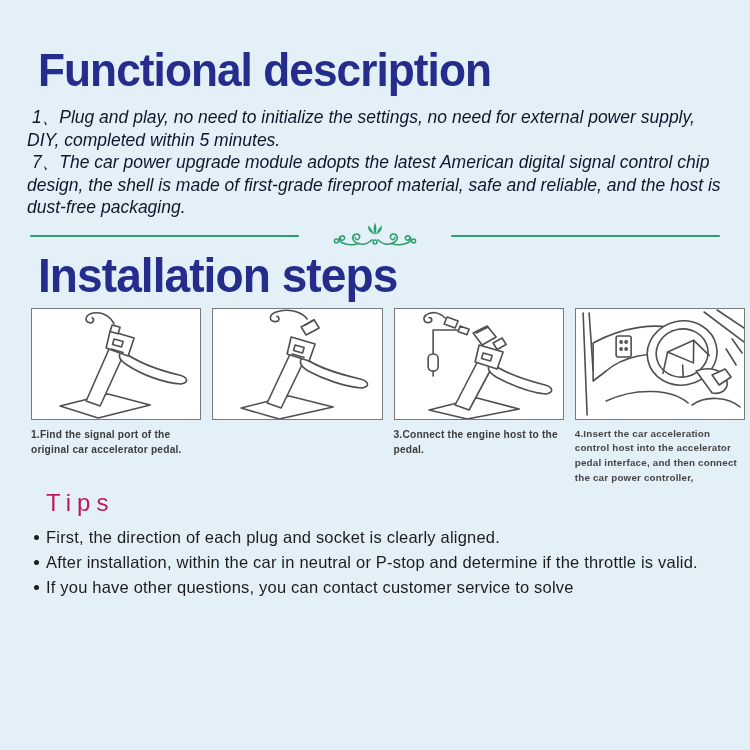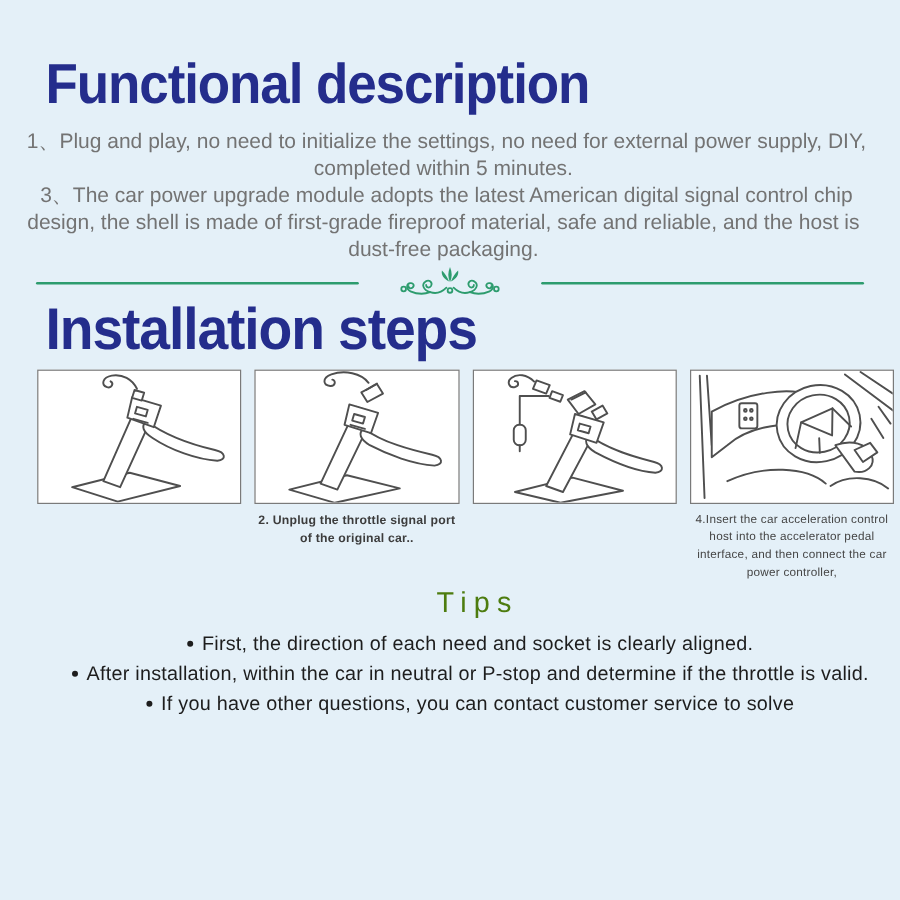--- a/index.html
+++ b/index.html
@@ -2,49 +2,49 @@
 <html><head>
 <meta charset="utf-8">
 <style>
   html,body{margin:0;padding:0;}
   body{
     width:750px;height:750px;
     background:#e4f0f8;
     font-family:"Liberation Sans",sans-serif;
     overflow:hidden;
   }
-  .page{position:relative;width:750px;height:596px;overflow:hidden;background:#e4f0f8;text-align:center;}
+  .page{position:relative;width:750px;height:596px;overflow:hidden;background:#e4f0f8;}
 
   .big-title{
     color:#242d8c;font-weight:bold;line-height:1;margin:0;
     letter-spacing:-1px;transform:scaleX(.94);transform-origin:left center;
     width:max-content;white-space:nowrap;
   }
   .t1{font-size:47px;margin:46px 0 0 38px;}
   .t2{font-size:49px;margin:0 0 0 38px;}
 
-  .paras{margin:13px 24px 0 13px;color:#737373;font-size:17.5px;line-height:22.5px;}
+  .paras{margin:13px 24px 0 27px;color:#0f172a;font-size:17.5px;line-height:22.5px;font-style:italic;}
   .paras p{margin:0;text-indent:5px;}
 
   .divider{display:flex;align-items:center;margin:2px 30px 0 30px;height:30px;}
   .divider .line{flex:1;height:2px;background:#2d9c6e;border-radius:1px;}
   .flourish{width:148px;height:30px;flex:0 0 auto;margin:0 2px;}
   .divider.bottom{margin-top:4px;}
 
   .steps{display:flex;gap:11px;margin:8px 5px 0 31px;}
   .step{flex:1;min-width:0;}
   .panel{height:112px;background:#fff;border:1px solid #7a7a7a;box-sizing:border-box;overflow:hidden;}
   .panel svg{width:100%;height:100%;display:block;}
   .caption{
     margin-top:7px;color:#3c3c3c;font-size:10.2px;font-weight:bold;
     line-height:1.5;letter-spacing:.2px;min-height:34px;
   }
-  .step:last-child .caption{font-weight:normal;font-size:9.8px;color:#454545;}
-
-  .tips-title{margin:4px 0 0 46px;color:#4d7c0f;font-size:24px;letter-spacing:6px;line-height:28px;}
+  .step:last-child .caption{font-weight:bold;font-size:9.8px;color:#454545;}
+
+  .tips-title{margin:4px 0 0 46px;color:#be185d;font-size:24px;letter-spacing:6px;line-height:28px;}
   .tips{margin:8px 0 0 34px;color:#1d1d1d;font-size:16.5px;line-height:25px;}
   .tip{white-space:nowrap;letter-spacing:.2px;}
   .tip::before{
     content:"";display:inline-block;width:5px;height:5px;border-radius:50%;
     background:#1d1d1d;margin:0 7px 2px 0;vertical-align:middle;
   }
 
   .art{stroke:#4f4f4f;stroke-width:1.6;fill:none;stroke-linecap:round;stroke-linejoin:round;}
   .artw{stroke:#4f4f4f;stroke-width:1.6;fill:#fff;stroke-linecap:round;stroke-linejoin:round;}
   .leaf{fill:#2d9c6e;stroke:none;}
@@ -52,21 +52,21 @@
 </style>
 </head>
 <body>
 
 <div class="page">
 
   <h1 class="big-title t1">Functional description</h1>
 
   <div class="paras">
     <p>1、Plug and play, no need to initialize the settings, no need for external power supply, DIY, completed within 5 minutes.</p>
-    <p>3、The car power upgrade module adopts the latest American digital signal control chip design, the shell is made of first-grade fireproof material, safe and reliable, and the host is dust-free packaging.</p>
+    <p>7、The car power upgrade module adopts the latest American digital signal control chip design, the shell is made of first-grade fireproof material, safe and reliable, and the host is dust-free packaging.</p>
   </div>
 
   <div class="divider">
     <div class="line"></div>
     <svg class="flourish" viewBox="0 0 150 40" aria-hidden="true">
       <path class="leaf" d="M75,2 C72.5,8 72.5,13 75,19 C77.5,13 77.5,8 75,2 Z"></path>
       <path class="leaf" d="M66,6 C65,11 68,15.5 74,18 C71.5,13 69.5,9 66,6 Z"></path>
       <path class="leaf" d="M84,6 C85,11 82,15.5 76,18 C78.5,13 80.5,9 84,6 Z"></path>
       <circle class="curl" cx="75" cy="28" r="2.6"></circle>
       <g>
@@ -92,36 +92,36 @@
         <svg viewBox="0 0 168 110" aria-hidden="true">
           <path class="artw" d="M28,97 L76,85 L118,96 L66,109 Z"></path>
           <path class="artw" d="M54,92 L84,24 L99,29 L68,97 Z"></path>
           <path class="artw" d="M90,42 C106,54 130,62 147,66 C156,68 157,74 149,75 C132,74 110,66 95,56 C87,51 85,46 90,42 Z"></path>
           <path class="artw" d="M78,22 L102,29 L96,47 L74,39 Z"></path>
           <path class="art" d="M82,30 l9,2.5 l-1.6,5.5 l-9,-2.5 z M79,40 l12,3.4"></path>
           <path class="artw" d="M80,16 l8,2.3 l-2,6.5 l-8,-2.3 z"></path>
           <path class="art" d="M82,15 C78,7 70,2.5 61,4 C53,5.5 52,12 57,13.6 C61,14.8 63,10.5 60,8.8"></path>
         </svg>
       </div>
+      <div class="caption">1.Find the signal port of the original car accelerator pedal.</div>
     </div>
 
     <div class="step">
       <div class="panel">
         <svg viewBox="0 0 168 110" aria-hidden="true">
           <path class="artw" d="M28,99 L76,87 L120,98 L66,110 Z"></path>
           <path class="artw" d="M54,94 L84,30 L99,35 L68,99 Z"></path>
           <path class="artw" d="M90,48 C106,60 130,66 147,70 C156,72 157,78 149,79 C132,78 110,70 95,62 C87,57 85,52 90,48 Z"></path>
           <path class="artw" d="M78,28 L102,35 L96,52 L74,45 Z"></path>
           <path class="art" d="M82,36 l9,2.5 l-1.6,5.5 l-9,-2.5 z M79,45 l12,3.4"></path>
           <path class="artw" d="M88,18 l13,-7 l5,8 l-13,7 Z"></path>
           <path class="art" d="M92,16 l4,-2.4 M97,13 l4,-2.4"></path>
           <path class="art" d="M94,10 C88,2 74,-1 63,3 C55,6 56,12 62,12.6 C66.5,13 67,8 63.8,7.4"></path>
         </svg>
       </div>
-      <div class="caption">2. Unplug the throttle signal port of the original car..</div>
     </div>
 
     <div class="step">
       <div class="panel">
         <svg viewBox="0 0 168 110" aria-hidden="true">
           <path class="artw" d="M34,101 L82,89 L124,100 L72,110 Z"></path>
           <path class="artw" d="M60,96 L90,38 L105,43 L74,101 Z"></path>
           <path class="artw" d="M96,54 C112,66 134,72 150,76 C158,78 159,84 151,85 C136,84 116,76 101,68 C93,63 91,58 96,54 Z"></path>
           <path class="artw" d="M84,36 L108,43 L102,60 L80,53 Z"></path>
           <path class="art" d="M88,44 l9,2.5 l-1.6,5.5 l-9,-2.5 z"></path>
@@ -129,20 +129,21 @@
           <path class="artw" d="M52,8 l11,4 l-3,7 l-11,-4 Z"></path>
           <path class="artw" d="M65,17 l9,3.2 l-2.2,5.6 l-9,-3.2 Z"></path>
           <path class="artw" d="M78,24 l14,-7 l9,11 l-14,8 Z"></path>
           <path class="art" d="M81,24 l12,-6"></path>
           <path class="artw" d="M98,34 l9,-5 l4,6.5 l-9,5 Z"></path>
           <path class="art" d="M62,21 H38 V45"></path>
           <rect class="artw" x="33" y="45" width="10" height="17" rx="4.5"></rect>
           <path class="art" d="M38,62 v5"></path>
         </svg>
       </div>
+      <div class="caption">3.Connect the engine host to the pedal.</div>
     </div>
 
     <div class="step">
       <div class="panel">
         <svg viewBox="0 0 168 110" aria-hidden="true">
           <path class="art" d="M7,4 L11,106 M13,4 L17,62"></path>
           <path class="art" d="M128,3 L168,33 M141,1 L168,19"></path>
           <path class="artw" d="M17,34 C48,17 82,14 98,20 L103,46 C72,42 46,48 30,62 L17,72 Z"></path>
           <rect class="artw" x="40" y="27" width="15" height="21" rx="2"></rect>
           <circle class="art" cx="45" cy="33" r="1.1"></circle>
@@ -162,21 +163,21 @@
         </svg>
       </div>
       <div class="caption">4.Insert the car acceleration control host into the accelerator pedal interface, and then connect the car power controller,</div>
     </div>
 
   </div>
 
   <div class="tips-title">Tips</div>
 
   <div class="tips">
-    <div class="tip">First, the direction of each need and socket is clearly aligned.</div>
+    <div class="tip">First, the direction of each plug and socket is clearly aligned.</div>
     <div class="tip">After installation, within the car in neutral or P-stop and determine if the throttle is valid.</div>
     <div class="tip">If you have other questions, you can contact customer service to solve</div>
   </div>
 
   <div class="divider bottom">
     <div class="line"></div>
     <svg class="flourish" viewBox="0 0 150 40" aria-hidden="true">
       <path class="leaf" d="M75,2 C72.5,8 72.5,13 75,19 C77.5,13 77.5,8 75,2 Z"></path>
       <path class="leaf" d="M66,6 C65,11 68,15.5 74,18 C71.5,13 69.5,9 66,6 Z"></path>
       <path class="leaf" d="M84,6 C85,11 82,15.5 76,18 C78.5,13 80.5,9 84,6 Z"></path>

